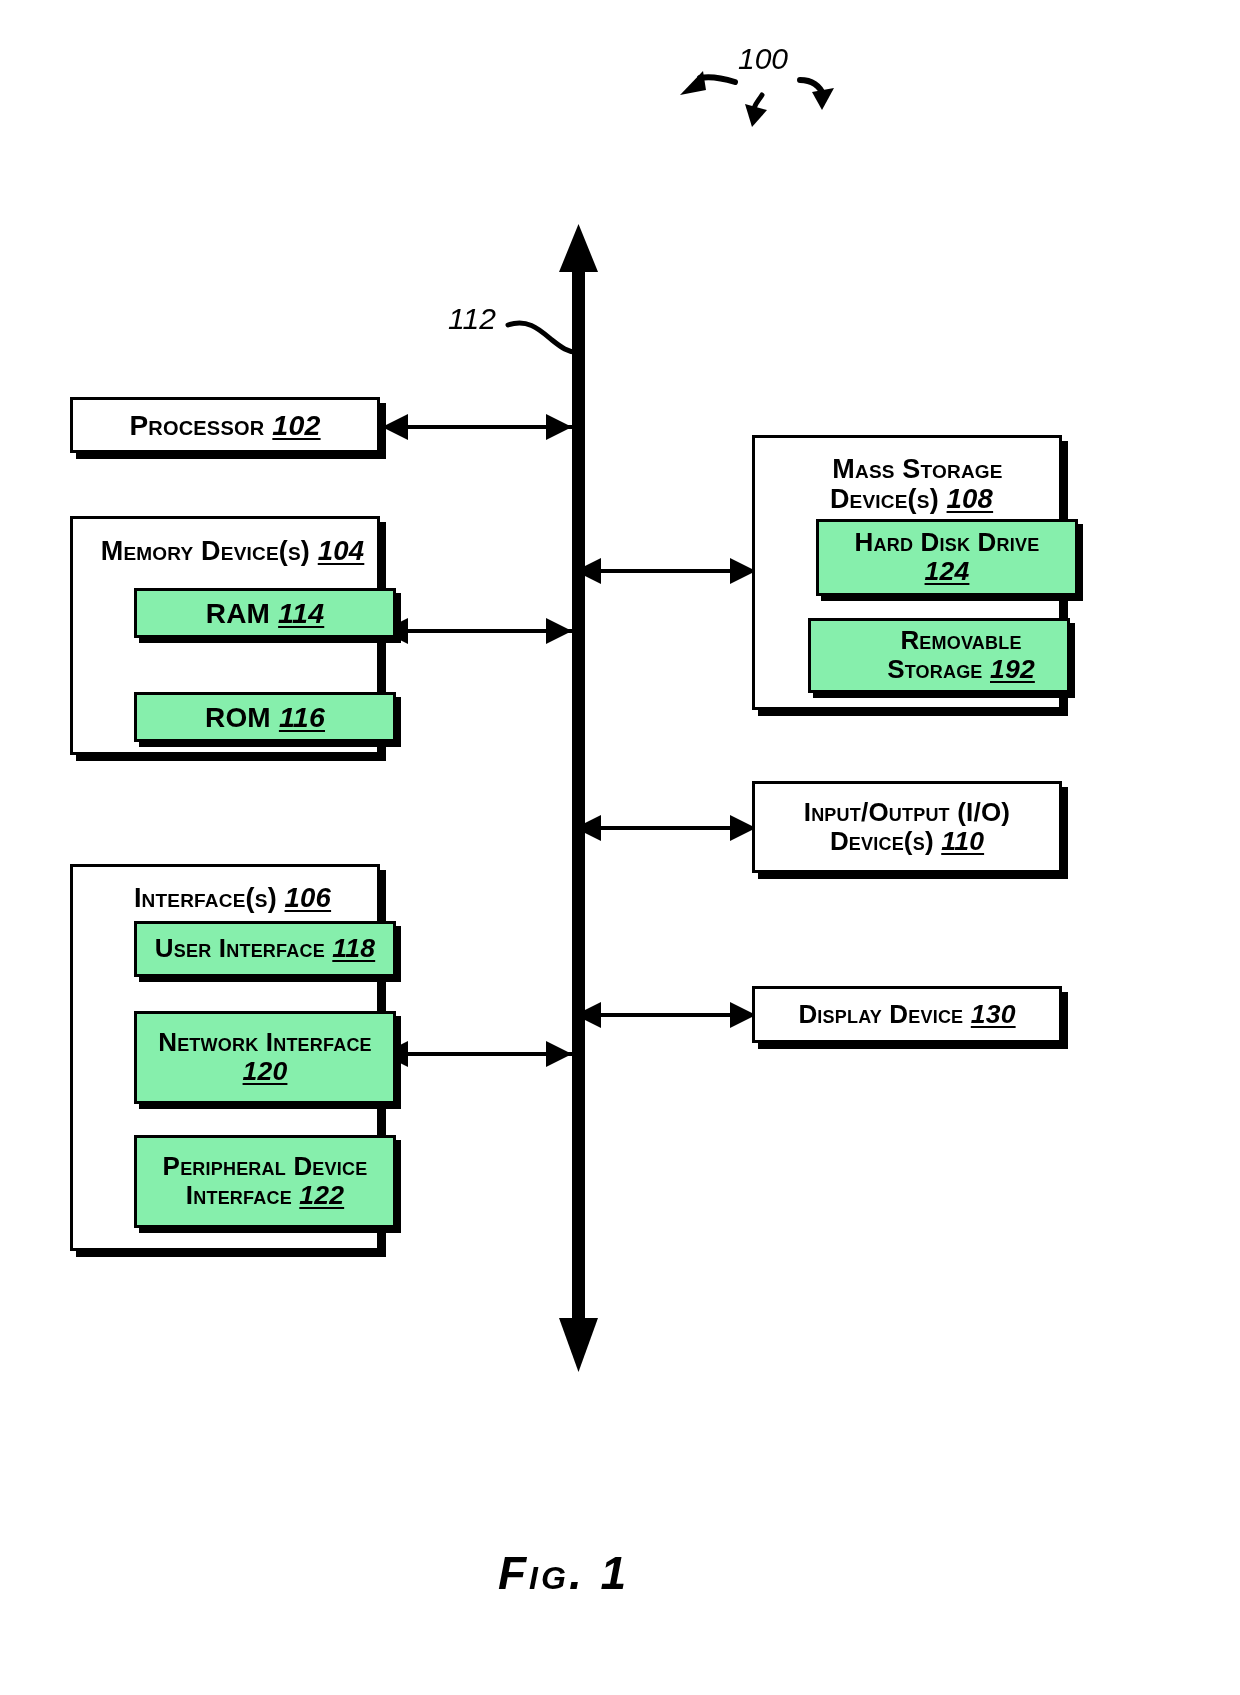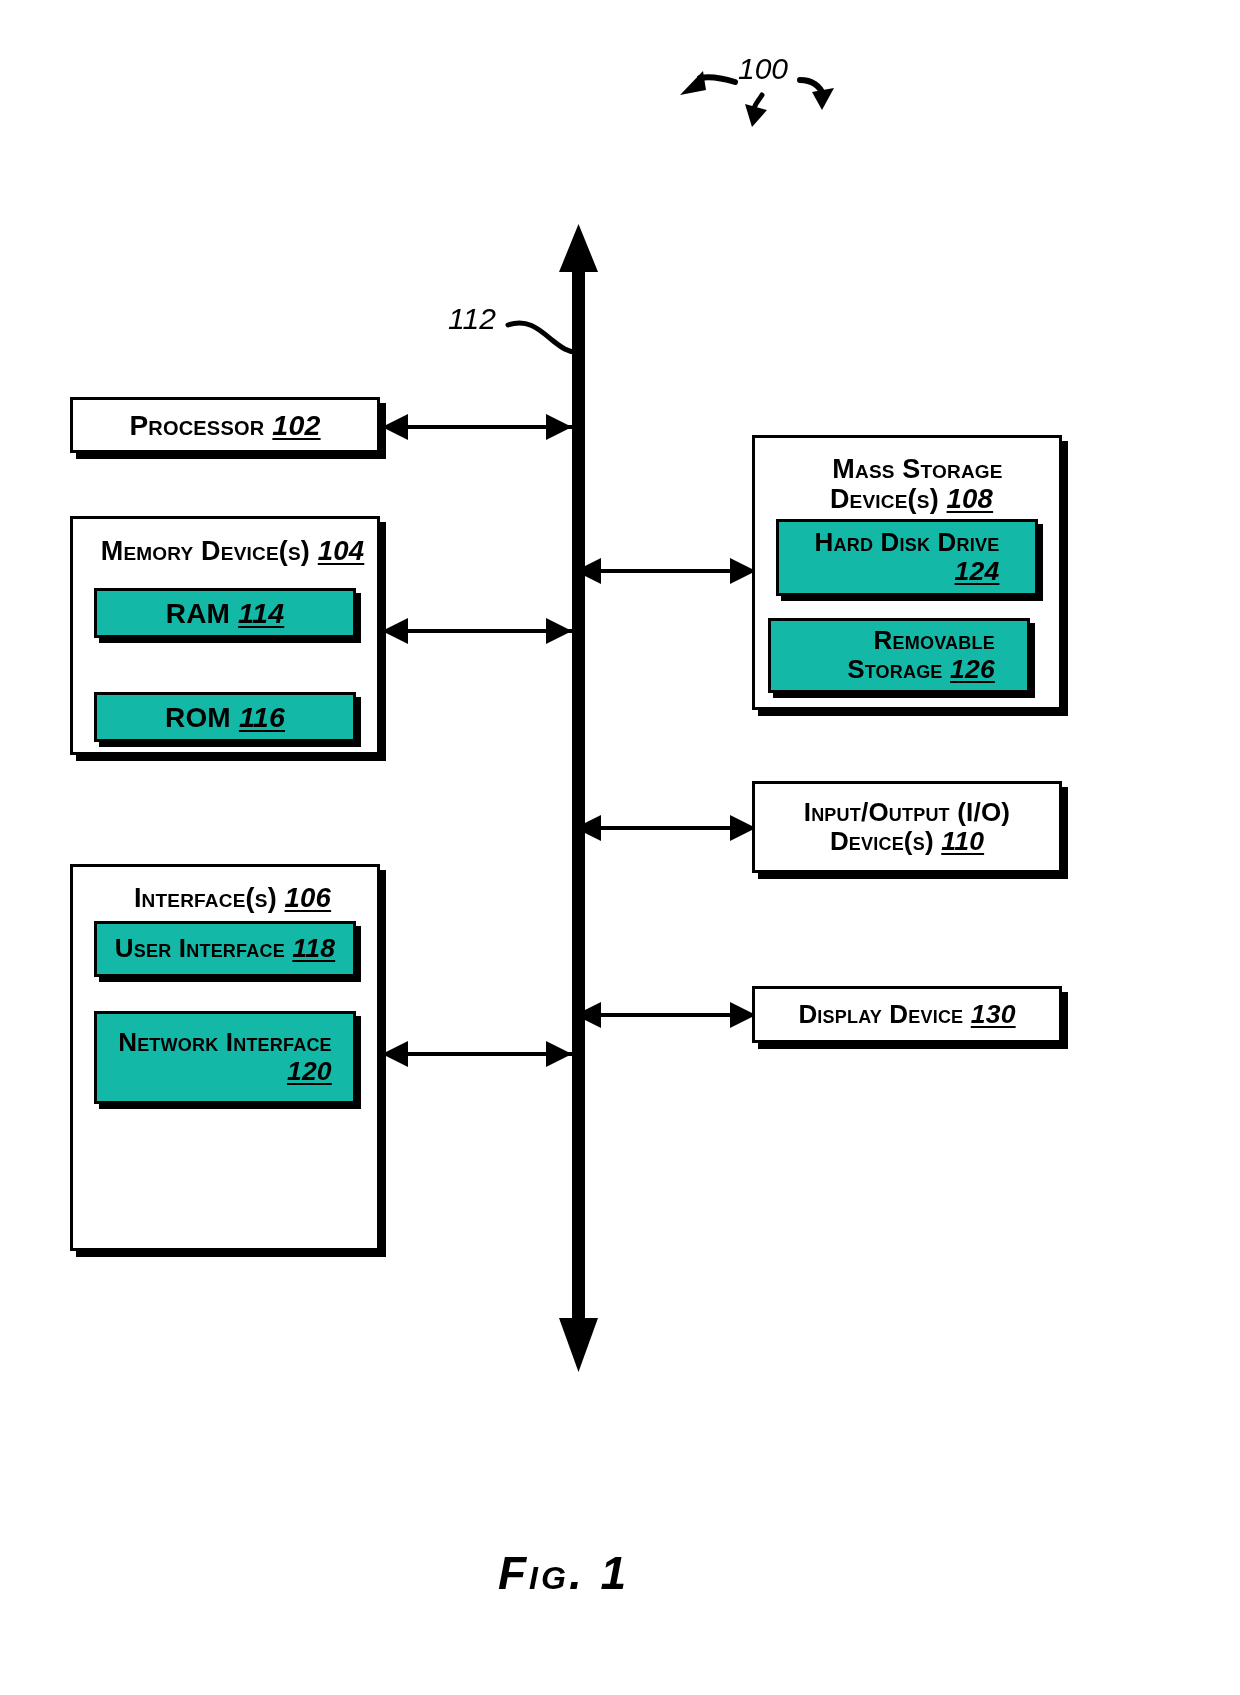--- a/index.html
+++ b/index.html
@@ -26,28 +26,29 @@
     border: 3px solid #000000;
     box-shadow: 6px 6px 0 0 #000000;
     box-sizing: border-box;
     display: flex;
     align-items: center;
     justify-content: center;
     text-align: center;
   }
   .inner-box {
     position: absolute;
-    background: #14b8a6;
+    background: #86efac;
     border: 3px solid #000000;
     box-shadow: 5px 5px 0 0 #000000;
     box-sizing: border-box;
     display: flex;
     align-items: center;
     justify-content: center;
-    text-align: right;
+    text-align: center;
+    margin-left: 40px;
   }
   .outer-group {
     position: absolute;
     background: #ffffff;
     border: 3px solid #000000;
     box-shadow: 6px 6px 0 0 #000000;
     box-sizing: border-box;
   }
 
   
@@ -120,21 +121,21 @@
     width: 1240px;
     height: 1695px;
     pointer-events: none;
   }
 </style>
 </head>
 <body>
 
 <div id="figure">
 
-  <div class="callout" style="left:738px; top:52px;">100</div>
+  <div class="callout" style="left:738px; top:42px;">100</div>
 
   <svg class="overlay" viewBox="0 0 1240 1695">
 
     <g>
       <path d="M 735 82 C 722 78, 710 76, 700 78" stroke="#000" stroke-width="6" fill="none" stroke-linecap="round"></path>
       <path d="M 703 71 L 680 95 L 706 90 Z" fill="#000"></path>
     </g>
 
     <g>
       <path d="M 762 95 C 757 103, 752 106, 755 116" stroke="#000" stroke-width="5" fill="none" stroke-linecap="round"></path>
@@ -223,33 +224,36 @@
   </div>
 
   <div class="inner-box" style="left:94px; top:921px; width:262px; height:56px;">
     <span class="lbl t26"><span>User Interface</span> <span class="ref">118</span></span>
   </div>
 
   <div class="inner-box" style="left:94px; top:1011px; width:262px; height:93px;">
     <span class="lbl t26"><span>Network Interface</span><br><span class="ref">120</span></span>
   </div>
 
+  <div class="inner-box" style="left:94px; top:1135px; width:262px; height:93px;">
+    <span class="lbl t26"><span id="pdi-label">Peripheral Device<br>Interface <span class="ref">122</span></span></span>
+  </div>
 
   <div class="outer-group" style="left:752px; top:435px; width:310px; height:275px;">
     <div class="group-title" style="top:16px;">
       <span class="lbl t27"><span>Mass Storage Device(s)</span> <span class="ref">108</span></span>
     </div>
   </div>
 
   <div class="inner-box" style="left:776px; top:519px; width:262px; height:77px;">
     <span class="lbl t26"><span>Hard Disk Drive</span><br><span class="ref">124</span></span>
   </div>
 
   <div class="inner-box" style="left:768px; top:618px; width:262px; height:75px;padding-left:44px;">
-    <span class="lbl t26"><span id="rs-label">Removable<br>Storage <span class="ref">126</span></span></span>
+    <span class="lbl t26"><span id="rs-label">Removable<br>Storage <span class="ref">192</span></span></span>
   </div>
 
   <div class="box" style="left:752px; top:781px; width:310px; height:92px;">
     <span class="lbl t26"><span id="io-label">Input/Output (I/O)<br>Device(s) <span class="ref">110</span></span></span>
   </div>
 
   <div class="box" style="left:752px; top:986px; width:310px; height:57px;">
     <span class="lbl t26"><span>Display Device</span> <span class="ref">130</span></span>
   </div>
 

